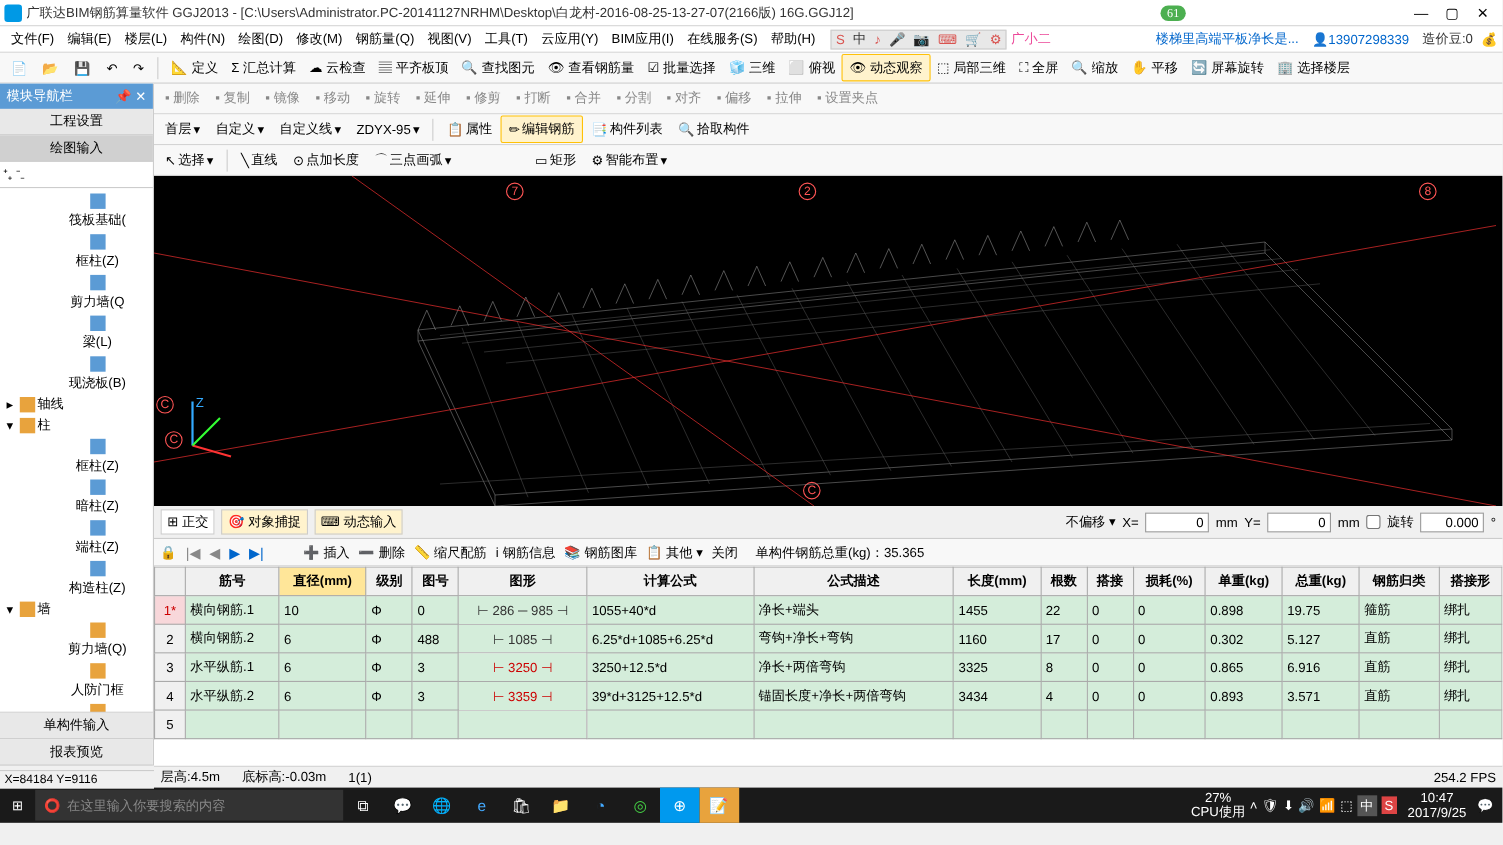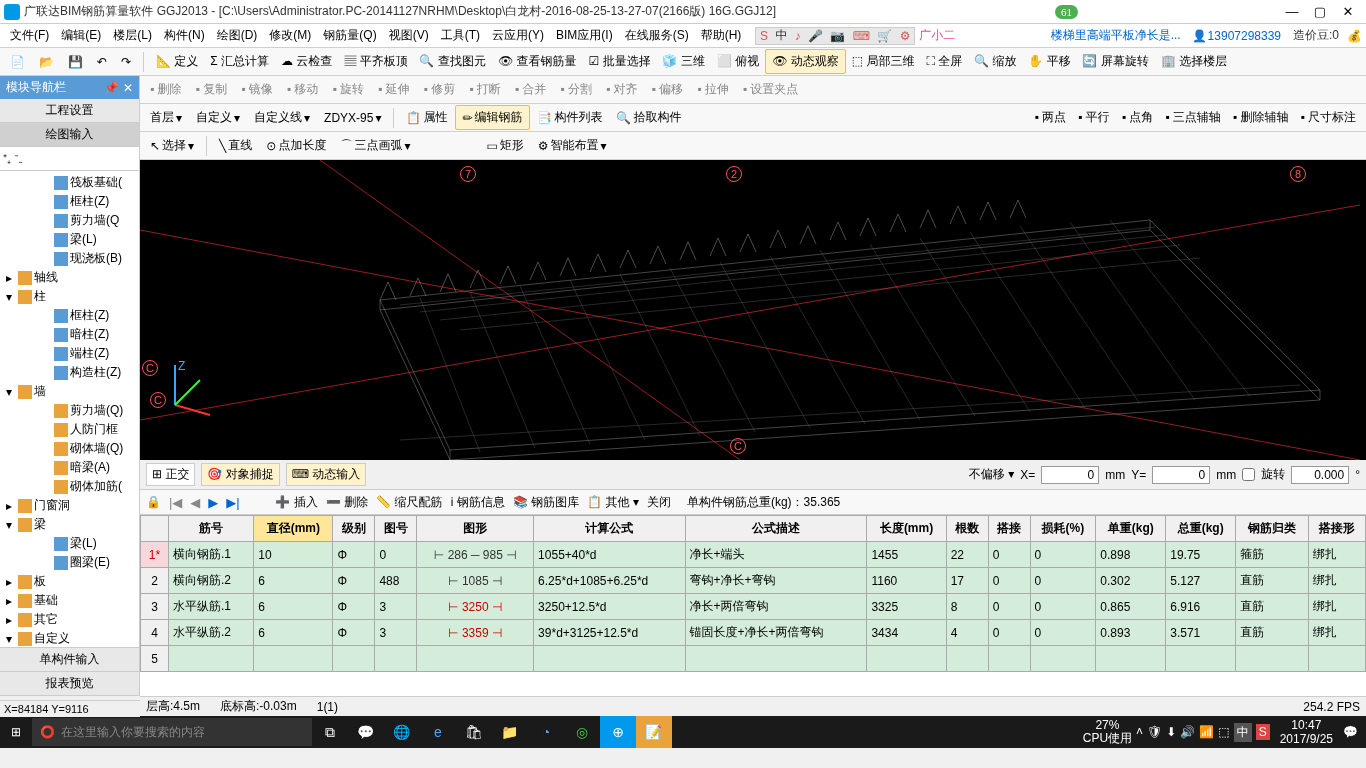--- a/index.html
+++ b/index.html
@@ -22,21 +22,21 @@
 .toolbar .btn.active { background: #fff3cd; border: 1px solid #ffc107; }
 .toolbar .sep { width: 1px; height: 20px; background: #ccc; margin: 0 4px; }
 .main { display: flex; height: 620px; }
 .sidebar { width: 140px; background: #fff; border-right: 1px solid #ccc; display: flex; flex-direction: column; }
 .sidebar-header { background: #5b9bd5; color: #fff; padding: 3px 6px; display: flex; justify-content: space-between; align-items: center; }
 .sidebar-tab { background: #e8e8e8; padding: 3px; text-align: center; border-bottom: 1px solid #ccc; cursor: pointer; }
 .sidebar-tab.dim { background: #d0d0d0; }
 .tree { flex: 1; overflow: auto; padding: 2px; }
 .tree-item { padding: 1px 2px 1px 16px; cursor: pointer; white-space: nowrap; display: flex; align-items: center; gap: 2px; }
 .tree-item.l1 { padding-left: 4px; }
-.tree-item.l3 { padding-left: 40px; }
+.tree-item.l3 { padding-left: 40px; flex-direction: column; }
 .tree-item .arrow { width: 10px; }
 .tree-item .tico { width: 14px; height: 14px; display: inline-block; }
 .sidebar-footer { border-top: 1px solid #ccc; }
 .sidebar-footer div { padding: 3px; text-align: center; background: #e8e8e8; border-bottom: 1px solid #ccc; cursor: pointer; }
 .content { flex: 1; display: flex; flex-direction: column; }
 .viewport { background: #000; position: relative; height: 300px; }
 .control-panel { position: absolute; top: 6px; left: 6px; width: 170px; background: rgba(255,255,255,0.95); border: 1px solid #999; }
 .control-panel .hdr { background: #e0e0e0; padding: 2px 4px; border-bottom: 1px solid #ccc; }
 .control-panel label { display: block; padding: 1px 4px; font-size: 12px; }
 .marker { position: absolute; color: #f55; border: 1px solid #f55; border-radius: 50%; width: 16px; height: 16px; text-align: center; font-size: 11px; line-height: 14px; }
@@ -280,21 +280,20 @@
       <span class="btn"><span>首层</span> ▾</span>
       <span class="btn"><span>自定义</span> ▾</span>
       <span class="btn"><span>自定义线</span> ▾</span>
       <span class="btn"><span>ZDYX-95</span> ▾</span>
       <span class="sep"></span>
       <span class="btn">📋 <span>属性</span></span>
       <span class="btn active">✏ <span>编辑钢筋</span></span>
       <span class="btn">📑 <span>构件列表</span></span>
       <span class="btn">🔍 <span>拾取构件</span></span>
       <span class="spacer" style="flex:1"></span>
-      <span id="tb3r"><span class="btn">▪ 两点</span><span class="btn">▪ 平行</span><span class="btn">▪ 点角</span><span class="btn">▪ 三点辅轴</span><span class="btn">▪ 删除辅轴</span><span class="btn">▪ 尺寸标注</span></span>
     </div>
 
     <div class="toolbar">
       <span class="btn">↖ <span>选择</span> ▾</span>
       <span class="sep"></span>
       <span class="btn">╲ <span>直线</span></span>
       <span class="btn">⊙ <span>点加长度</span></span>
       <span class="btn">⌒ <span>三点画弧</span> ▾</span>
       <span style="width:60px"></span>
       <span class="btn">▭ <span>矩形</span></span>

